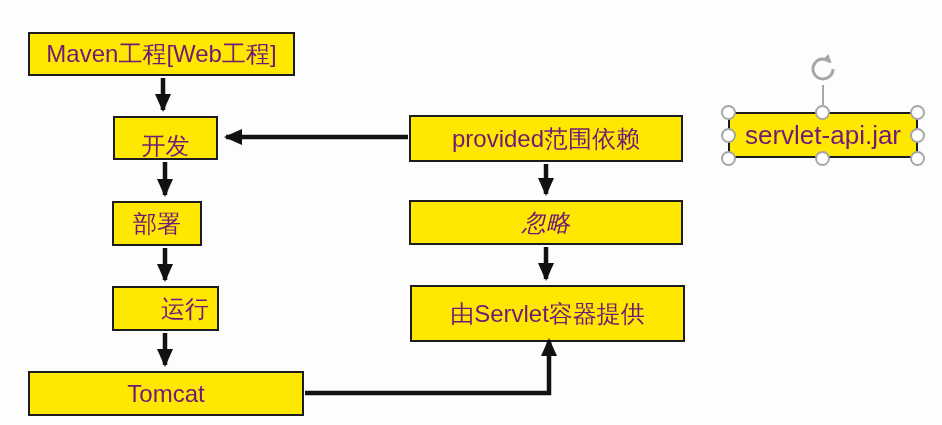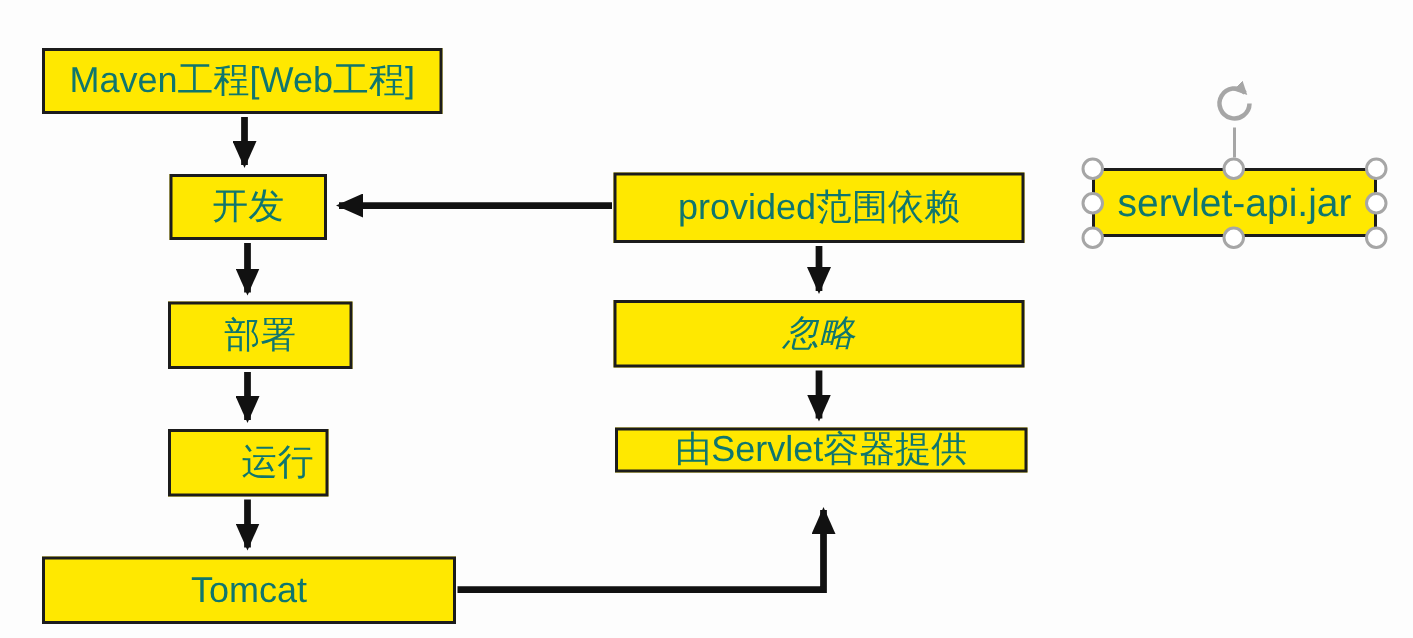--- a/index.html
+++ b/index.html
@@ -15,21 +15,21 @@
     overflow: hidden;
   }
   .box {
     position: absolute;
     background: var(--box-fill, #ffe800);
     border: 2px solid var(--box-border, #1c1c1c);
     box-sizing: border-box;
     display: flex;
     align-items: center;
     justify-content: center;
-    color: #0f766e;
+    color: #701a75;
     font-size: 24px;
     white-space: nowrap;
     z-index: 1;
   }
   .box span { line-height: 1; }
   #node-servlet-api { font-size: 26px; }
   .arrows {
     position: absolute;
     left: 0; top: 0;
     z-index: 2;
@@ -74,45 +74,45 @@
 </style>
 </head>
 <body>
 
 <div class="canvas">
 
   <div class="box" id="node-maven" style="left:28px; top:32px; width:267px; height:44px;">
     <span>Maven工程[Web工程]</span>
   </div>
 
-  <div class="box" id="node-develop" style="left:113px; top:116px; width:105px; height:44px;">
+  <div class="box" id="node-develop" style="left:113px; top:116px; width:105px; height:44px;align-items:flex-end;">
     <span>开发</span>
   </div>
 
-  <div class="box" id="node-deploy" style="left:112px; top:201px; width:123px; height:45px;">
+  <div class="box" id="node-deploy" style="left:112px; top:201px; width:90px; height:45px;">
     <span>部署</span>
   </div>
 
   <div class="box" id="node-run" style="left:112px; top:286px; width:107px; height:45px;padding-left:39px;">
     <span>运行</span>
   </div>
 
   <div class="box" id="node-provided" style="left:409px; top:115px; width:274px; height:47px;">
     <span>provided范围依赖</span>
   </div>
 
   <div class="box" id="node-tomcat" style="left:28px; top:371px; width:276px; height:45px;">
     <span>Tomcat</span>
   </div>
 
   <div class="box" id="node-ignore" style="left:409px; top:200px; width:274px; height:45px;font-style:italic;">
     <span>忽略</span>
   </div>
 
-  <div class="box" id="node-servlet-container" style="left:410px; top:285px; width:275px; height:30px;">
+  <div class="box" id="node-servlet-container" style="left:410px; top:285px; width:275px; height:57px;">
     <span>由Servlet容器提供</span>
   </div>
 
   <div class="box" id="node-servlet-api" style="left:728px; top:112px; width:190px; height:46px;">
     <span>servlet-api.jar</span>
   </div>
 
   <div class="handle" style="left:721px; top:105px;"></div>
   <div class="handle" style="left:815px; top:105px;"></div>
   <div class="handle" style="left:910px; top:105px;"></div>

